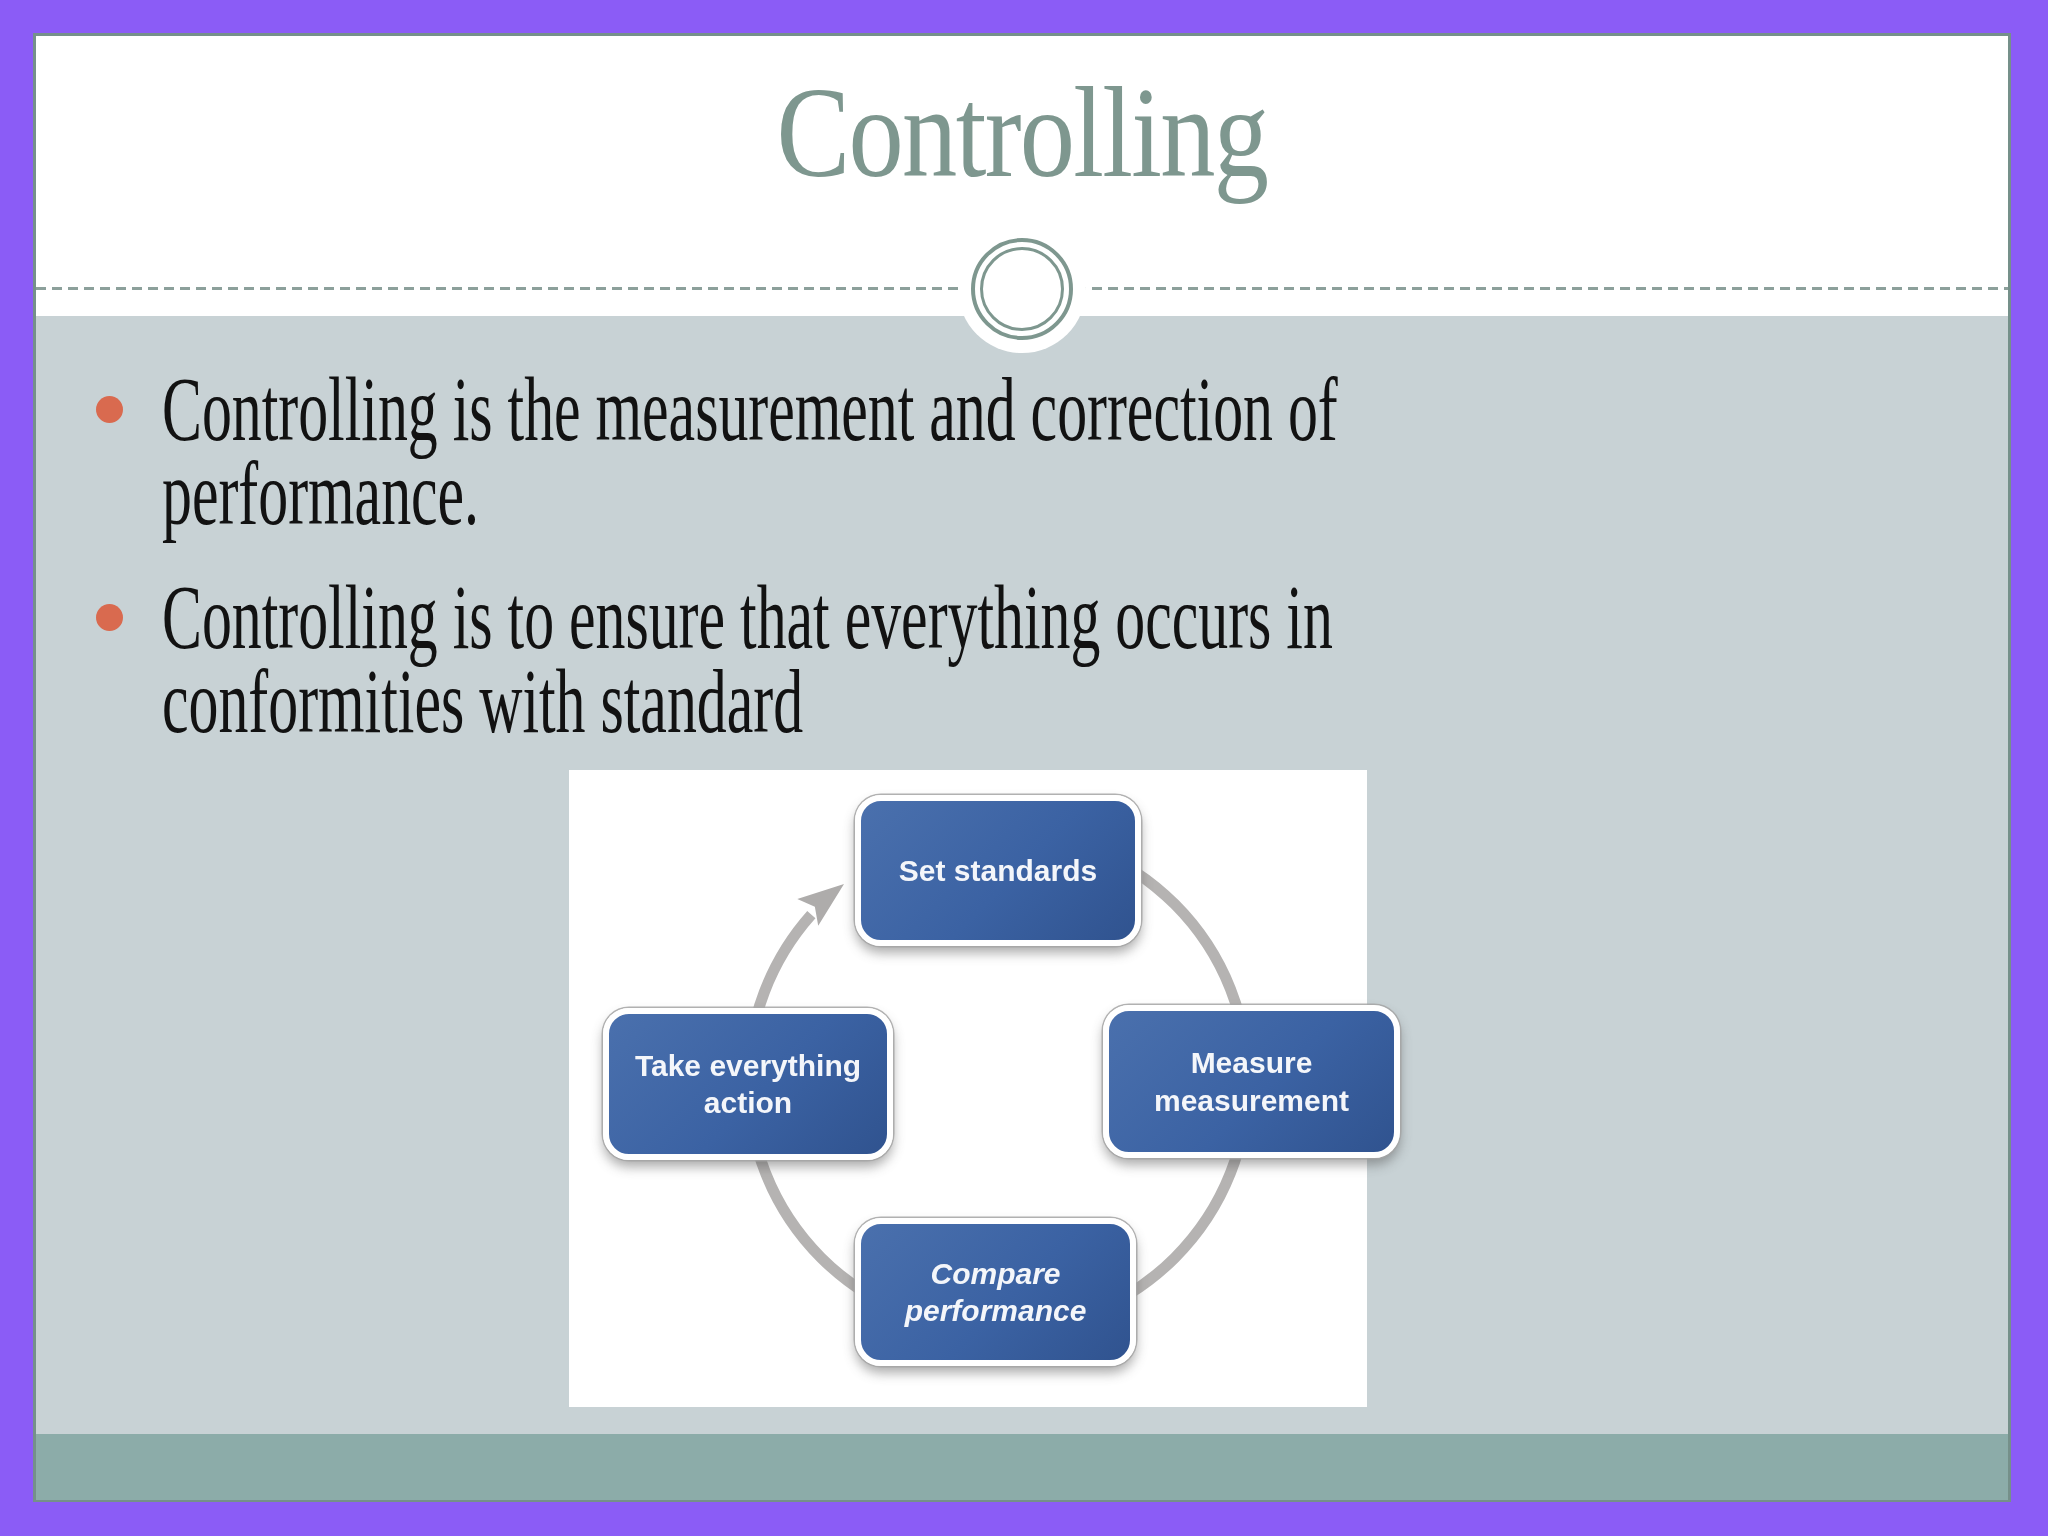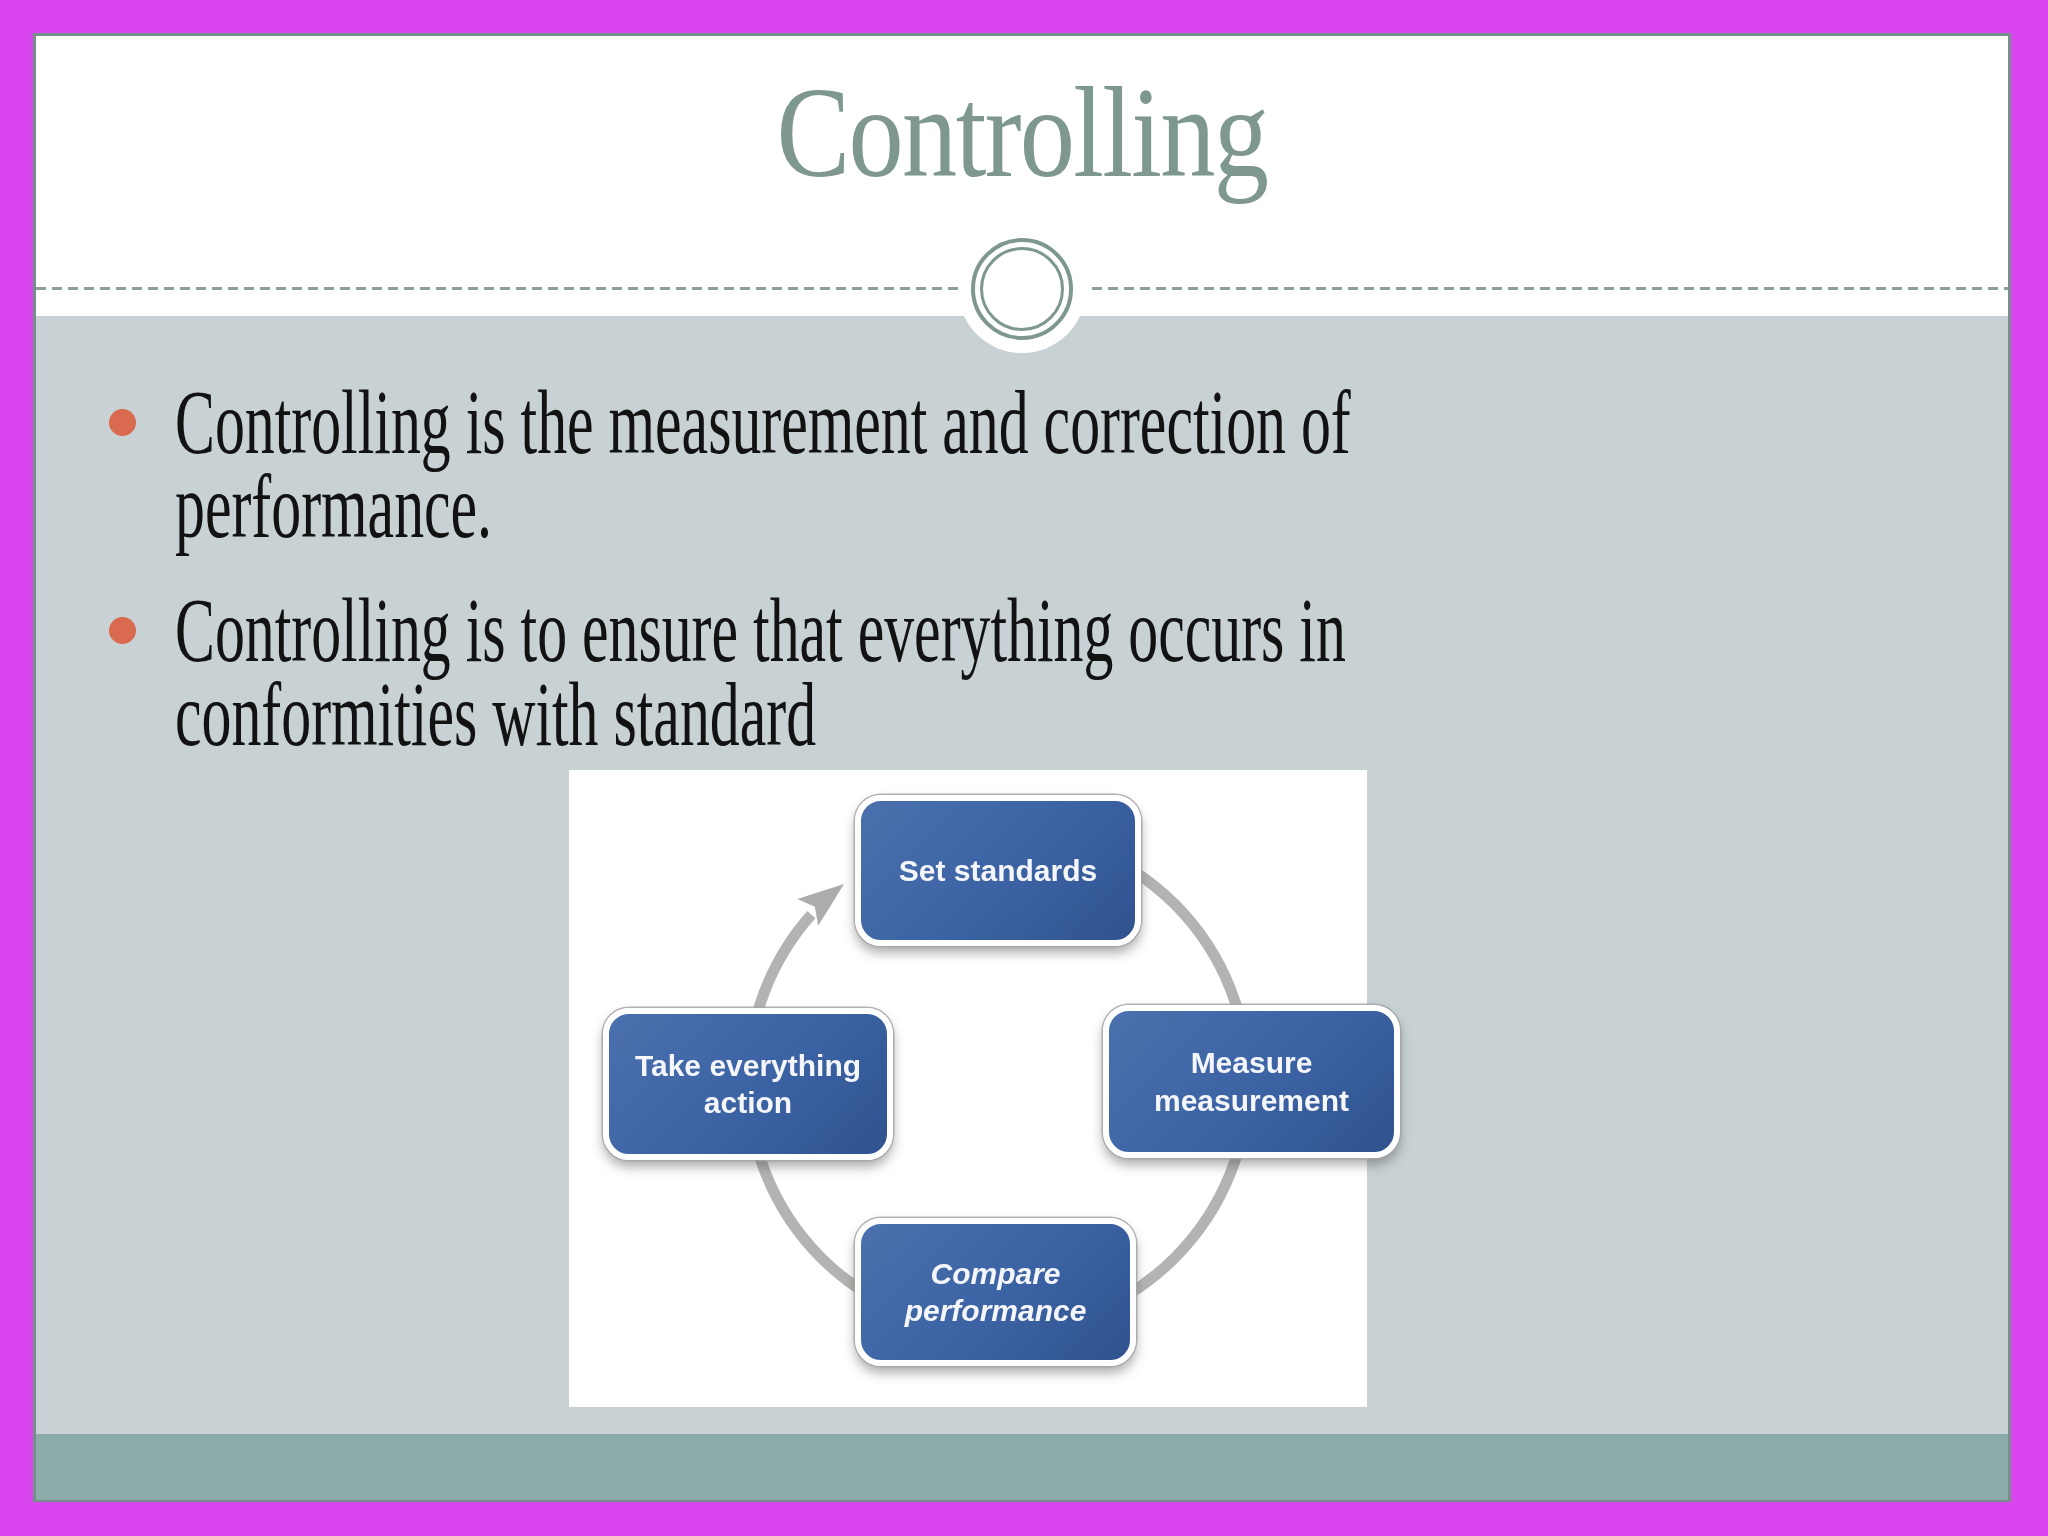--- a/index.html
+++ b/index.html
@@ -1,36 +1,36 @@
 <!DOCTYPE html>
 <html><head>
 <meta charset="utf-8">
 <style>
   html,body{margin:0;padding:0;background:#ffffff;}
-  .page{position:relative;width:2048px;height:1536px;background:#d946ef;overflow:hidden;
+  .page{position:relative;width:2048px;height:1536px;background:#8b5cf6;overflow:hidden;
         font-family:"Liberation Serif", serif;}
   .slide{position:absolute;left:33px;top:33px;width:1978px;height:1469px;
          background:#ffffff;border:3px solid #75908a;box-sizing:border-box;}
 
   
   .slide-title{position:absolute;top:31px;left:0;width:100%;margin:0;
                font-size:130px;line-height:130px;font-weight:400;
                color:#7e978f;text-align:center;
                transform:scaleX(0.85);transform-origin:center top;
                font-family:"Liberation Serif", serif;letter-spacing:-2px;}
   .divider{position:absolute;top:251px;left:0;right:0;height:3px;
            background:repeating-linear-gradient(to right,#8ca09b 0 10px,transparent 10px 16px);}
   .ornament{position:absolute;top:189px;left:50%;margin-left:-64px;width:128px;height:128px;
             border-radius:50%;background:#ffffff;z-index:5;}
   .ring-outer{position:absolute;inset:13px;border:4px solid #7e978f;border-radius:50%;}
   .ring-inner{position:absolute;inset:5px;border:3px solid #7e978f;border-radius:50%;}
 
   
   .body{position:absolute;top:280px;left:0;width:100%;height:1118px;background:#c8d2d5;}
-  .bullets{position:absolute;top:47px;left:0;margin:17px;padding:0;list-style:none;width:100%;}
+  .bullets{position:absolute;top:47px;left:0;margin:4px;padding:0;list-style:none;width:100%;}
   .bullet-item{position:relative;padding-left:122px;min-height:168px;}
   .bullet-item + .bullet-item{margin-top:40px;}
   .dot{position:absolute;left:56px;top:29px;width:27px;height:27px;border-radius:50%;
        background:#d96a4f;}
   .bullet-text{display:block;width:2460px;
                font-size:92px;line-height:84px;letter-spacing:0px;color:#121212;
                transform:scaleX(0.65);transform-origin:left top;}
   .bullet-line{display:block;}
 
   

